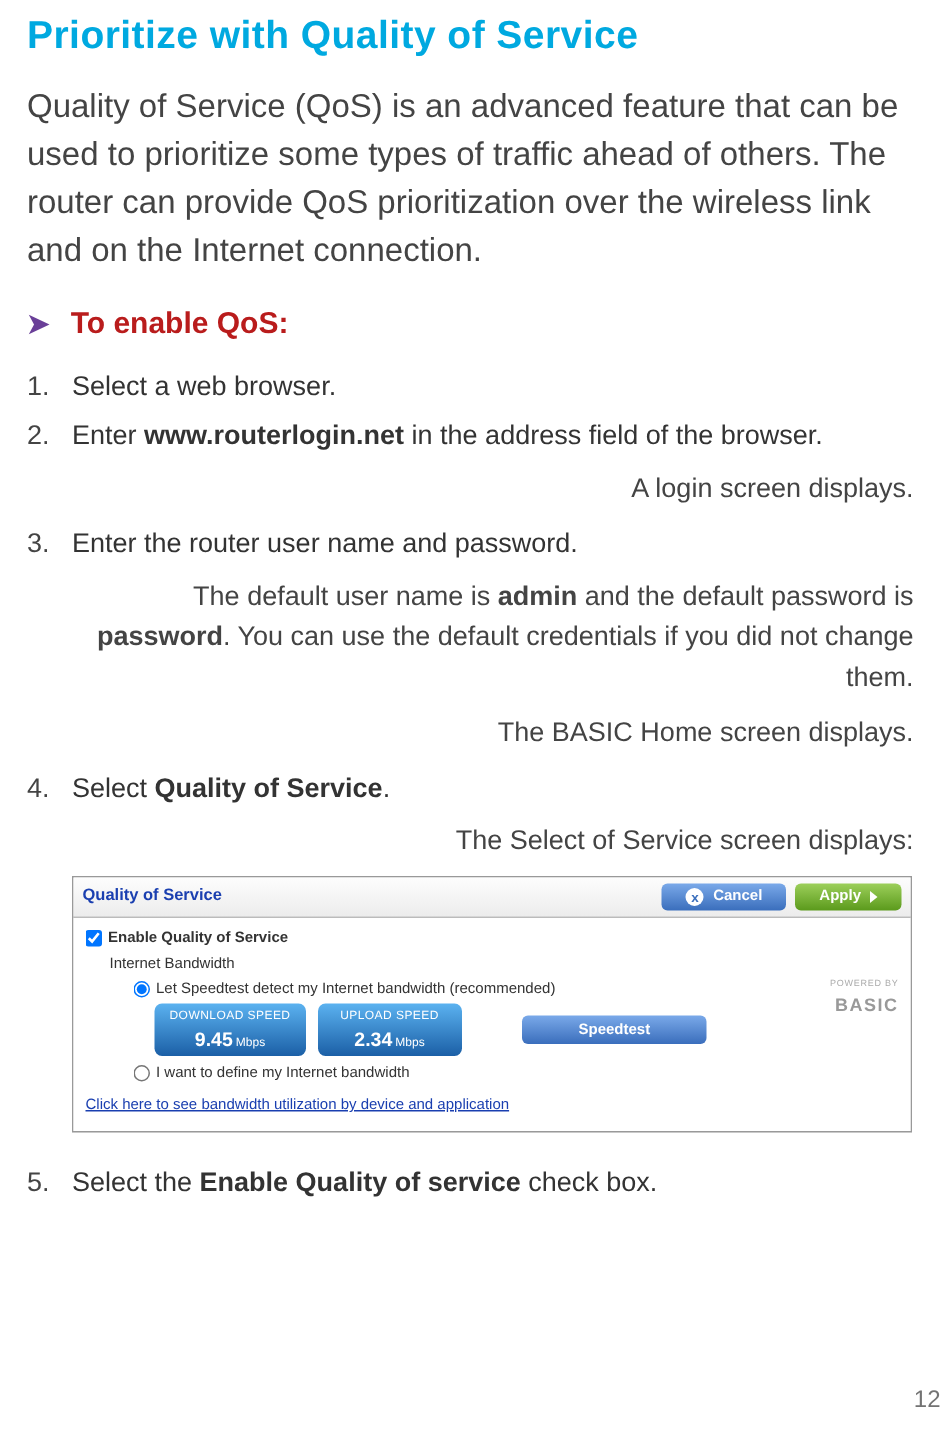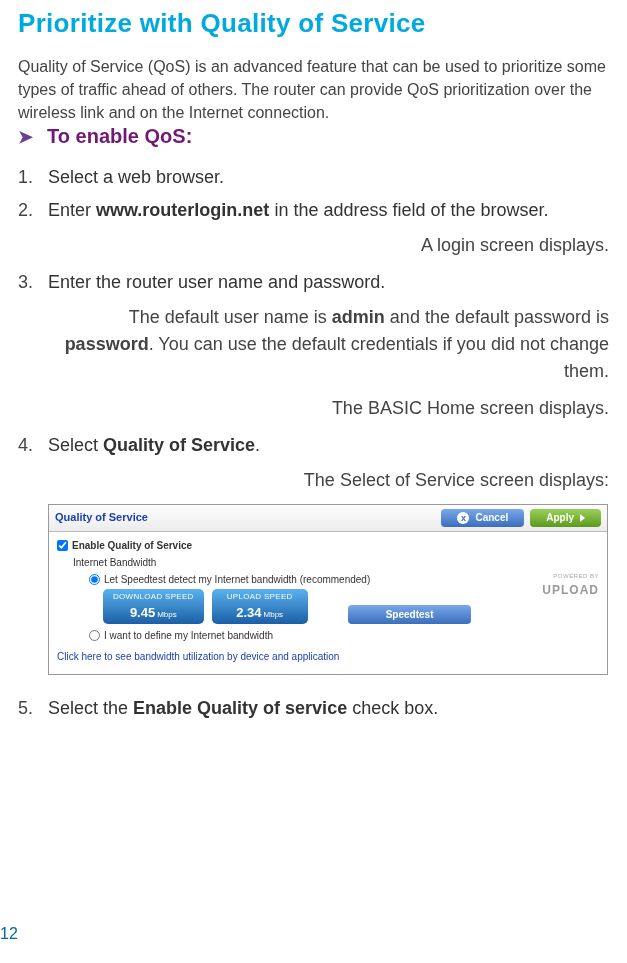--- a/index.html
+++ b/index.html
@@ -17,37 +17,38 @@
       position: relative;
     }
     .title {
       color: #00a9e0;
       font-weight: 700;
       font-size: 26px;
       letter-spacing: 0.3px;
       margin-bottom: 16px;
     }
     .intro {
-      font-size: 16px;
+      font-size: 22px;
       line-height: 1.45;
       color: #444;
+      margin-bottom: 22px;
     }
     .subhead-row {
       display: flex;
       align-items: baseline;
       gap: 14px;
       margin-bottom: 16px;
     }
     .arrow {
       color: #6a3f98;
       font-size: 18px;
       font-weight: 700;
     }
     .subhead {
-      color: #701a75;
+      color: #b91c1c;
       font-weight: 700;
       font-size: 20px;
     }
     .steps {
       list-style: none;
       counter-reset: step;
       font-size: 18px;
       line-height: 1.5;
     }
     .steps > li {
@@ -155,21 +156,21 @@
       display: flex;
       align-items: center;
       gap: 4px;
       font-size: 10px;
       margin-left: 32px;
       margin-bottom: 2px;
     }
     .radio-row input { width: 11px; height: 11px; }
     .speed-wrap {
       display: flex;
-      align-items: flex-end;
+      align-items: center;
       gap: 40px;
       margin-left: 46px;
       margin-bottom: 4px;
     }
     .gauges { display: flex; gap: 8px; }
     .gauge {
       background: linear-gradient(#5bb2f0, #1b5fa6);
       border-radius: 5px;
       padding: 2px 10px;
       color: #fff;
@@ -178,20 +179,21 @@
     }
     .gauge .lbl { font-size: 8px; letter-spacing: 0.3px; }
     .gauge .val { font-weight: 700; font-size: 13px; }
     .gauge .unit { font-size: 8px; font-weight: 400; margin-left: 2px; }
     .link-row {
       margin-top: 6px;
       font-size: 10px;
     }
     .link-row a {
       color: #1a3fb0;
+      text-decoration: underline;
       cursor: default;
       text-align: center;
     }
     .ookla {
       position: absolute;
       right: 8px;
       top: 40px;
       text-align: right;
       color: #aaa;
     }
@@ -200,23 +202,23 @@
       font-size: 12px;
       font-weight: 700;
       letter-spacing: 1px;
       color: #999;
     }
     .page-num {
       position: absolute;
       bottom: 20px;
       left: 0;
       right: 0;
-      text-align: left;
+      text-align: right;
       font-size: 16px;
-      color: #0369a1;
+      color: #737373;
     }
   </style>
 </head>
 <body>
 
 <h1 class="title">Prioritize with Quality of Service</h1>
 
 <p class="intro">Quality of Service (QoS) is an advanced feature that can be used to prioritize some types of traffic ahead of others. The router can provide QoS prioritization over the wireless link and on the Internet connection.</p>
 
 <div class="subhead-row">
@@ -295,21 +297,21 @@
           <input type="radio" name="bw" style="">
           <span>I want to define my Internet bandwidth</span>
         </label>
 
         <div class="link-row">
           <a>Click here to see bandwidth utilization by device and application</a>
         </div>
 
         <div class="ookla">
           <div class="pb">POWERED BY</div>
-          <div class="logo">UPLOAD</div>
+          <div class="logo">BASIC</div>
         </div>
       </div>
     </div>
   </li>
   <li>
     <span>Select the </span><span class="bold">Enable Quality of service</span><span> check box.</span>
   </li>
 </ol>
 
 <div class="page-num">12</div>

